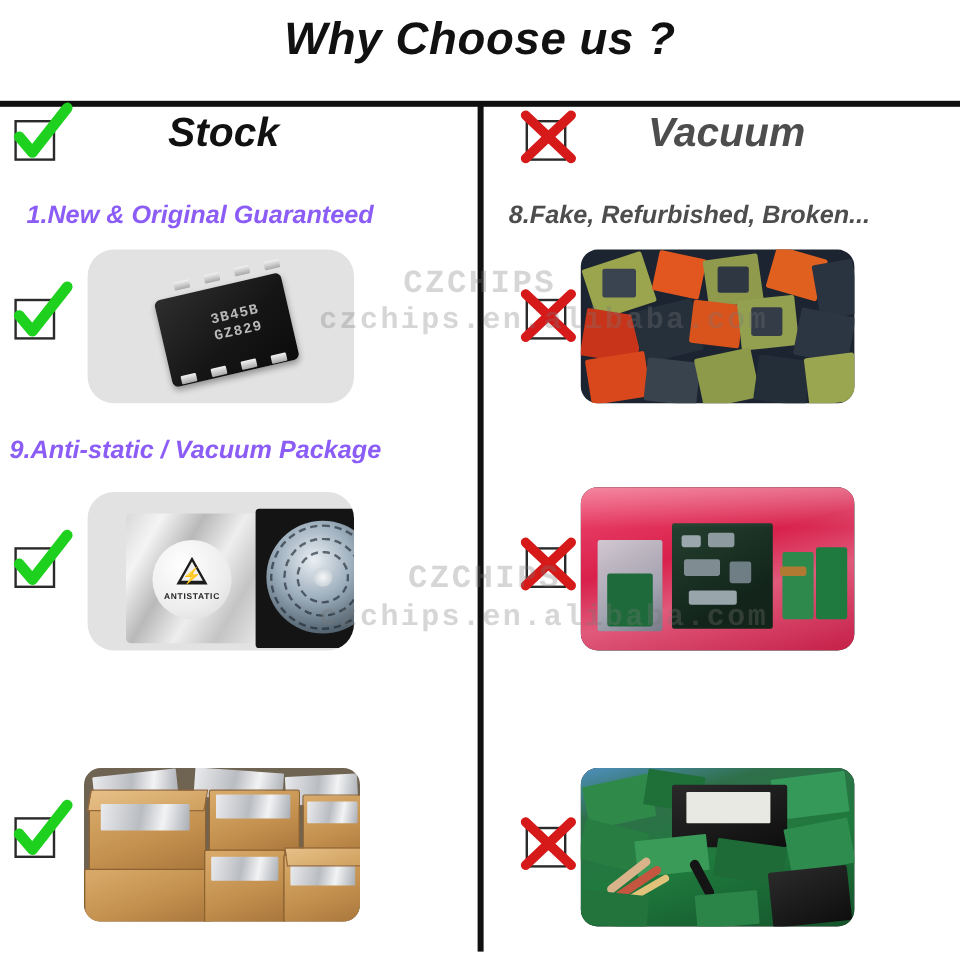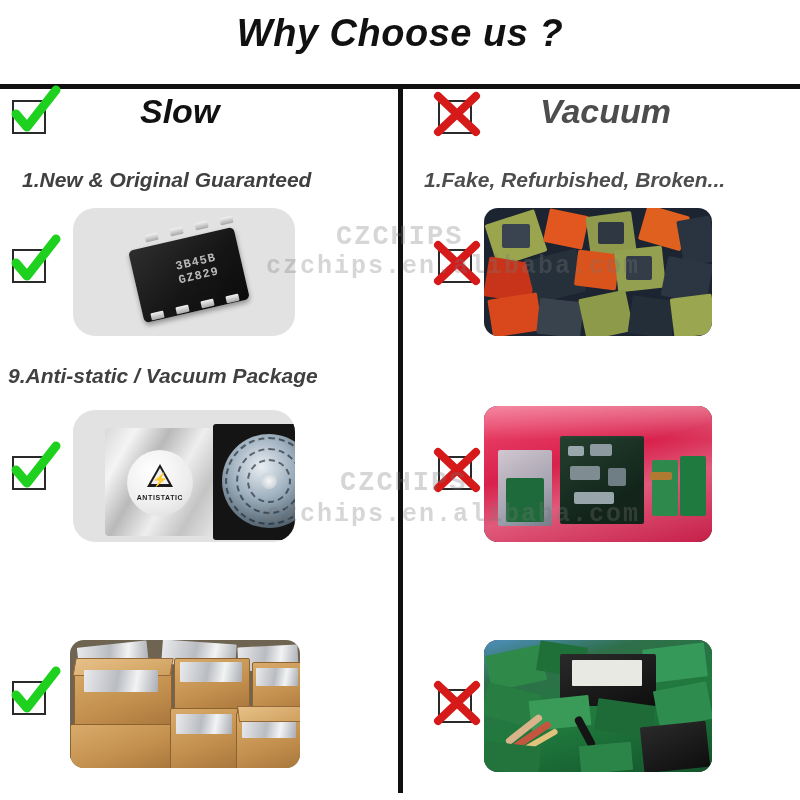--- a/index.html
+++ b/index.html
@@ -47,21 +47,21 @@
   }
   .mark svg { position: absolute; left: -4px; top: -10px; width: 58px; height: 58px; }
 
   
   .rowlabel {
     position: absolute;
     font-size: 21px; font-weight: bold; font-style: italic;
     line-height: 1.18;
     white-space: pre-line;
   }
-  .rowlabel.left  { color: #404040; }
+  .rowlabel.left  { color: #8b5cf6; }
   .rowlabel.right { color: #4d4d4d; }
 
   
   .panel { position: absolute; overflow: hidden; }
   .panel.plain {
     background: #e2e2e2; border-radius: 22px;
   }
   .panel.photo { border-radius: 14px; background: #222; }
 
   
@@ -202,21 +202,21 @@
 
   <div class="hrule"></div>
   <div class="vrule"></div>
 
   <div class="mark" style="left:8px; top:94px;">
     <div class="box"></div>
     <svg viewBox="0 0 58 58">
       <path d="M12 30 L23 43 L52 6" fill="none" stroke="#1fd11f" stroke-width="9" stroke-linecap="round" stroke-linejoin="round"></path>
     </svg>
   </div>
-  <div class="col-head ours">Slow</div>
+  <div class="col-head ours">Stock</div>
 
   <div class="mark" style="left:434px; top:94px;">
     <div class="box"></div>
     <svg viewBox="0 0 58 58">
       <path d="M8 12 L46 48 M46 12 L8 48" fill="none" stroke="#d61a1a" stroke-width="8" stroke-linecap="round"></path>
     </svg>
   </div>
   <div class="col-head other">Vacuum</div>
 
   <div class="rowlabel left" style="left:22px; top:168px; width:360px;">1.New &amp; Original Guaranteed</div>
@@ -237,21 +237,21 @@
     <div class="pin" style="left:78px;  top:104px; transform:rotate(-13deg);"></div>
     <div class="pin" style="left:103px; top:98px;  transform:rotate(-13deg);"></div>
     <div class="pin" style="left:128px; top:92px;  transform:rotate(-13deg);"></div>
     <div class="pin" style="left:153px; top:87px;  transform:rotate(-13deg);"></div>
     <div class="chip-text" style="left:104px; top:48px;">
       <div>3B45B</div>
       <div>GZ829</div>
     </div>
   </div>
 
-  <div class="rowlabel right" style="left:424px; top:168px; width:372px;">1.Fake, Refurbished, Broken...</div>
+  <div class="rowlabel right" style="left:424px; top:168px; width:372px;">8.Fake, Refurbished, Broken...</div>
 
   <div class="mark" style="left:434px; top:243px;">
     <div class="box"></div>
     <svg viewBox="0 0 58 58">
       <path d="M8 12 L46 48 M46 12 L8 48" fill="none" stroke="#d61a1a" stroke-width="8" stroke-linecap="round"></path>
     </svg>
   </div>
 
   <div class="panel photo" style="left:484px; top:208px; width:228px; height:128px; background:#1b2430;">
     <div class="tile" style="left:6px;  top:8px;  width:52px; height:44px; background:#9aa54e; transform:rotate(-18deg);"></div>

